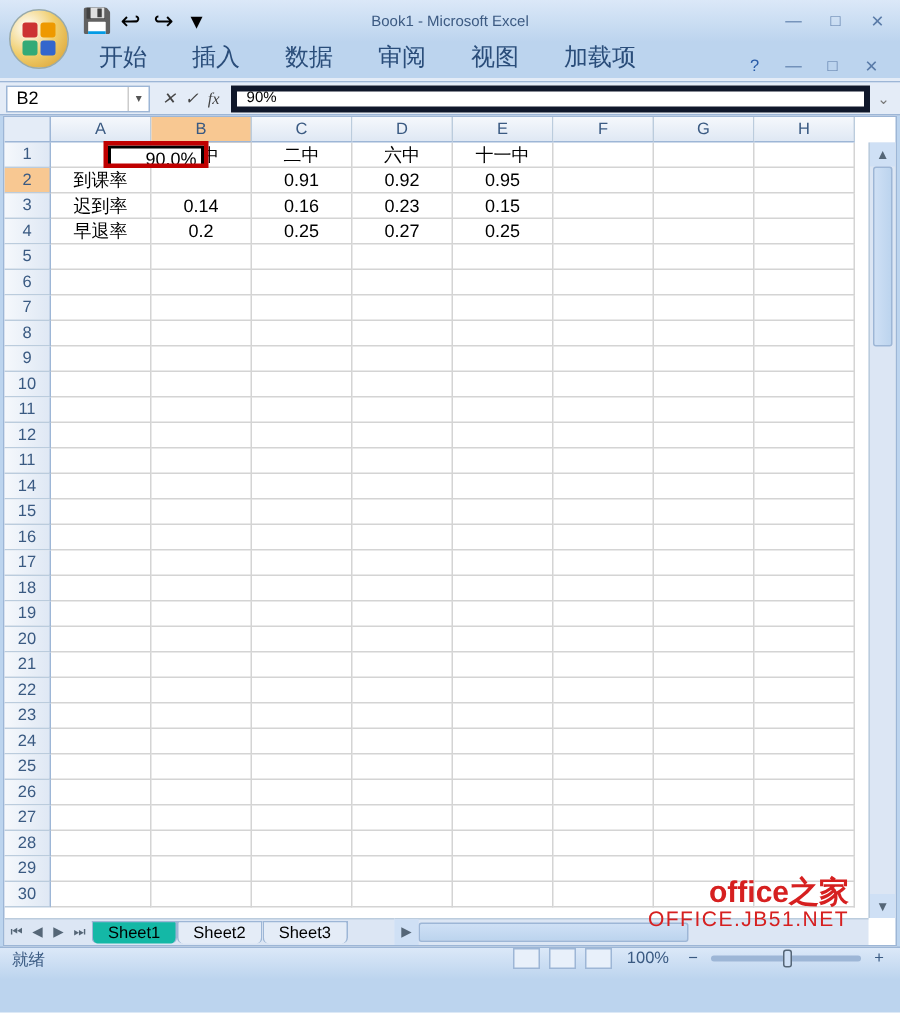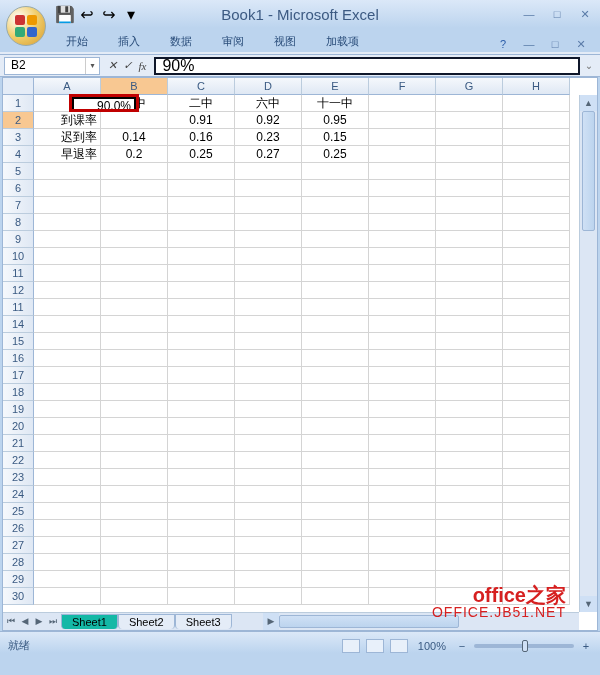--- a/index.html
+++ b/index.html
@@ -6,64 +6,64 @@
 body { width: 600px; height: 675px; background: #bcd4ee; overflow: hidden; position: relative; }
 
 .titlebar { height: 28px; background: linear-gradient(#dbe8f8, #bcd4ee); display: flex; align-items: center; padding: 0 4px; }
 .office-btn { width: 40px; height: 40px; border-radius: 50%; background: radial-gradient(circle at 30% 30%, #fff, #f0cd6a, #d69a2d); position: absolute; left: 6px; top: 6px; z-index: 10; border: 1px solid #9aa; display: flex; align-items: center; justify-content: center; }
 .office-logo { width: 22px; height: 22px; position: relative; }
 .office-logo::before, .office-logo::after { content: ''; position: absolute; width: 10px; height: 10px; border-radius: 2px; }
 .office-logo::before { background: #c33; top: 0; left: 0; box-shadow: 12px 0 #e90, 0 12px #3a7, 12px 12px #36c; }
 
 .qat { margin-left: 52px; display: flex; gap: 4px; align-items: center; }
 .qat-btn { width: 18px; height: 18px; display: flex; align-items: center; justify-content: center; cursor: pointer; }
-.title-text { position: absolute; left: 50%; transform: translateX(-50%); font-size: 15px; color: #3c5a82; }
+.title-text { position: absolute; left: 50%; transform: translateX(-50%); font-size: 10px; color: #3c5a82; }
 .win-controls { margin-left: auto; display: flex; gap: 6px; }
 .win-btn { width: 22px; height: 16px; display: flex; align-items: center; justify-content: center; color: #5a7ba8; cursor: pointer; font-size: 11px; }
 
 .ribbon-tabs { height: 24px; display: flex; align-items: end; padding-left: 52px; gap: 2px; background: #bcd4ee; }
-.rtab { padding: 3px 14px; font-size: 11px; color: #2a4d7a; cursor: pointer; border-radius: 3px 3px 0 0; }
+.rtab { padding: 3px 14px; font-size: 16px; color: #2a4d7a; cursor: pointer; border-radius: 3px 3px 0 0; }
 .ribbon-ctrls { margin-left: auto; display: flex; gap: 4px; padding-right: 8px; align-items: center; }
 .ribbon-line { height: 3px; background: #e4ecf7; border-bottom: 1px solid #9db6d6; }
 
 .namebox-row { height: 22px; background: #e4ecf7; display: flex; align-items: center; border-bottom: 1px solid #9db6d6; padding: 2px 4px; gap: 2px; }
 .namebox { width: 96px; height: 18px; background: #fff; border: 1px solid #9db6d6; font-size: 12px; padding: 0 6px; display: flex; position: relative; }
 .namebox .dd { position: absolute; right: 0; top: 0; width: 14px; height: 100%; border-left: 1px solid #ccc; display: flex; align-items: center; justify-content: center; color: #555; font-size: 8px; }
 .fx-icons { display: flex; gap: 6px; padding: 0 6px; align-items: center; }
 .fx-ic { font-size: 11px; font-style: italic; font-family: serif; color: #444; cursor: pointer; }
-.formula-bar { flex: 1; height: 18px; background: #fff; border: 2px solid #0f172a; font-size: 16px; padding: 0 6px; display: flex; align-items: center; }
+.formula-bar { flex: 1; height: 18px; background: #fff; border: 4px solid #0f172a; font-size: 10px; padding: 0 6px; display: flex; align-items: center; }
 .fb-expand { width: 14px; color: #777; text-align: center; cursor: pointer; font-size: 10px; }
 
 .sheet-area { position: relative; background: #fff; height: 554px; border: 1px solid #9db6d6; margin: 0 2px; overflow: hidden; }
 .corner { position: absolute; left: 0; top: 0; width: 31px; height: 17px; background: #e4ecf7; border-right: 1px solid #9db6d6; border-bottom: 1px solid #9db6d6; z-index: 3; }
 .col-headers { position: absolute; left: 31px; top: 0; right: 18px; height: 17px; display: flex; z-index: 2; }
 .ch { width: 67px; height: 17px; background: linear-gradient(#f5f8fc, #dfe8f4); border-right: 1px solid #bcd; border-bottom: 1px solid #9db6d6; font-size: 11px; color: #3a5a82; text-align: center; line-height: 17px; }
 .ch.sel { background: #f8c892; }
 .row-headers { position: absolute; left: 0; top: 17px; width: 31px; bottom: 18px; z-index: 2; }
 .rh { height: 17px; background: linear-gradient(90deg, #f5f8fc, #dfe8f4); border-right: 1px solid #9db6d6; border-bottom: 1px solid #bcd; font-size: 11px; color: #3a5a82; text-align: center; line-height: 17px; }
 .rh.sel { background: #f8c892; }
 .grid { position: absolute; left: 31px; top: 17px; right: 18px; bottom: 18px; overflow: hidden; }
 .grow { display: flex; height: 17px; }
 .cell { width: 67px; height: 17px; border-right: 1px solid #d4d4d4; border-bottom: 1px solid #d4d4d4; font-size: 12px; line-height: 17px; padding: 0 3px; text-align: center; overflow: hidden; white-space: nowrap; }
-.cell.rowlabel { text-align: right; }
+.cell.rowlabel { text-align: center; }
 .active-outline { position: absolute; border: 3px solid #c00000; pointer-events: none; z-index: 5; }
 .active-cell-inner { position: absolute; border: 2px solid #000; pointer-events:none; z-index: 4; background: #fff; font-size: 12px; text-align: right; padding: 0 3px; line-height: 15px; }
 
 .vscroll { position: absolute; right: 0; top: 17px; width: 18px; bottom: 18px; background: #dce6f4; border-left: 1px solid #bcd; }
 .vthumb { position: absolute; left: 2px; right: 2px; top: 16px; height: 120px; background: linear-gradient(90deg,#cfe0f5,#bcd4ee); border: 1px solid #9db6d6; border-radius: 2px; }
 .sb-btn { position: absolute; left:0; right:0; height:16px; background:#cfe0f5; color:#567; font-size:9px; text-align:center; line-height:16px; }
 .hscroll { position: absolute; left: 260px; right: 18px; bottom: 0; height: 18px; background: #dce6f4; border-top: 1px solid #bcd; }
 .hthumb { position: absolute; top:2px; bottom:2px; left: 16px; width: 180px; background: linear-gradient(#cfe0f5,#bcd4ee); border:1px solid #9db6d6; border-radius:2px; }
 .sheet-tabs { position: absolute; left: 0; bottom: 0; height: 18px; width: 260px; background: #dce6f4; border-top: 1px solid #bcd; display: flex; align-items: center; font-size: 11px; }
 .tab-nav { display: flex; padding: 0 2px; gap: 2px; }
 .tnav { width: 12px; color: #567; cursor: pointer; text-align: center; font-size: 9px; }
 .stab { padding: 1px 10px; background: #e4ecf7; border: 1px solid #9db6d6; border-bottom: none; border-radius: 0 0 4px 4px; cursor: pointer; margin-top:-1px; }
 .stab.active { background: #14b8a6; font-weight: normal; text-align: right; }
 
-.statusbar { height: 22px; background: linear-gradient(#dbe8f8,#bcd4ee); display: flex; align-items: flex-end; padding: 0 8px; font-size: 11px; color: #3a5a82; border-top: 1px solid #9db6d6; }
+.statusbar { height: 22px; background: linear-gradient(#dbe8f8,#bcd4ee); display: flex; align-items: flex-start; padding: 0 8px; font-size: 11px; color: #3a5a82; border-top: 1px solid #9db6d6; }
 .status-right { margin-left: auto; display: flex; align-items: center; gap: 6px; }
 .view-btn { width: 18px; height: 14px; border: 1px solid #9db6d6; background: #e8f0fa; cursor: pointer; }
 .zoom-pct { padding: 0 4px; }
 .zoom-slider { width: 100px; height: 4px; background: #9db6d6; position: relative; border-radius: 2px; }
 .zoom-thumb { position: absolute; left: 48px; top: -4px; width: 6px; height: 12px; background: #cfe0f5; border: 1px solid #567; border-radius: 2px; }
 .zoom-btn { width: 12px; text-align: center; cursor: pointer; }
 
 .watermark { position: absolute; right: 34px; bottom: 56px; color: #d62020; font-weight: bold; font-size: 20px; pointer-events: none; text-align: right; line-height: 1; z-index: 20; }
 .watermark small { font-size: 14px; font-weight: normal; letter-spacing: 1px; display: block; }
 </style>

